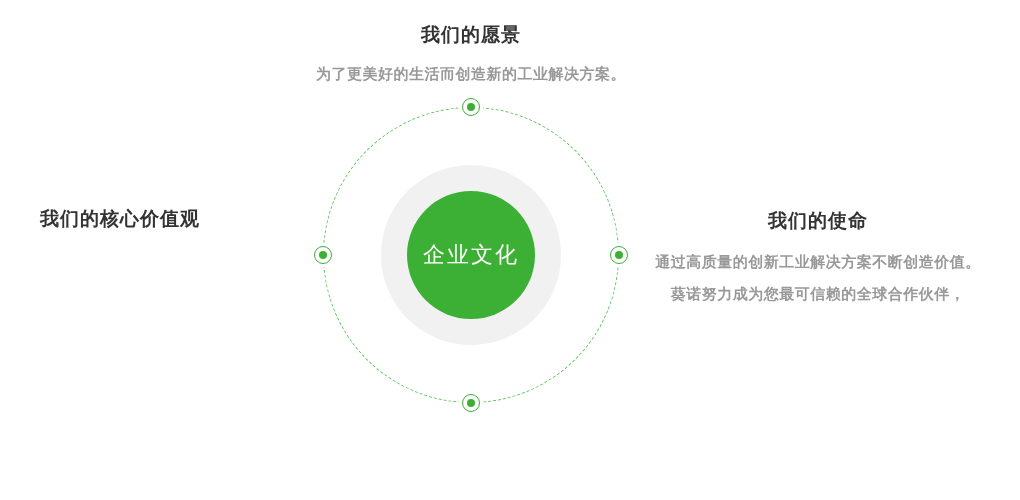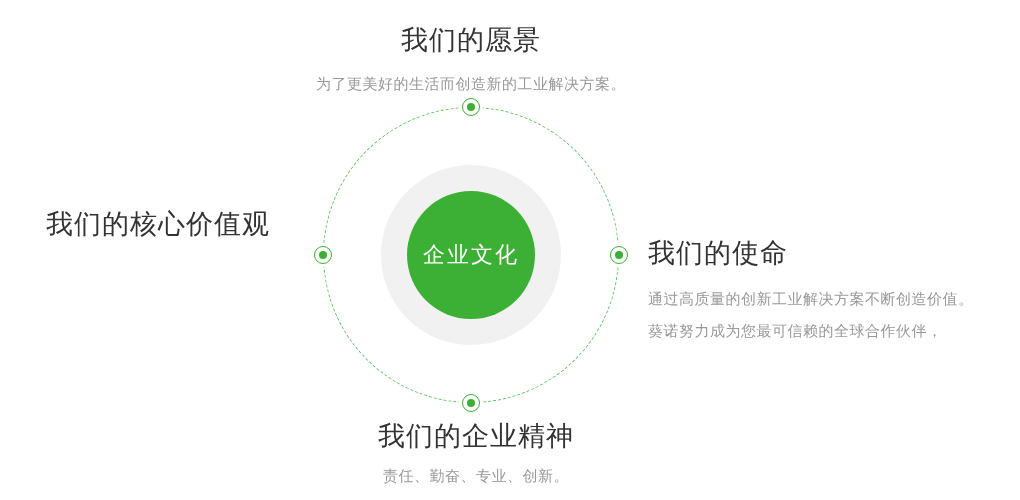--- a/index.html
+++ b/index.html
@@ -11,62 +11,62 @@
   .canvas {
     position: relative;
     width: 1020px;
     height: 500px;
     background: #ffffff;
     overflow: hidden;
   }
 
   
   .section h2 {
-    font-size: 27px;
-    font-weight: 400;
+    font-size: 19px;
+    font-weight: 700;
     color: var(--title, #333333);
     letter-spacing: 1px;
   }
   .section p {
     font-size: 15px;
     color: var(--subtitle, #999999);
     line-height: 32px;
     letter-spacing: 0.5px;
+    font-weight: bold;
   }
   .sec-top {
     position: absolute;
     left: 171px;
     top: 22px;
     width: 600px;
     text-align: center;
   }
   .sec-top p { margin-top: 10px; }
   .sec-bottom {
     position: absolute;
     left: 176px;
     top: 418px;
     width: 600px;
     text-align: center;
   }
   .sec-bottom p { margin-top: 6px; }
   .sec-left {
     position: absolute;
-    left: 46px;
+    left: 40px;
     top: 206px;
     width: 280px;
     text-align: left;
   }
   .sec-left h2 { margin-bottom: 12px; }
   .sec-right {
     position: absolute;
     left: 648px;
     top: 208px;
     width: 340px;
-    text-align: left;
-    margin-top: 27px;
+    text-align: center;
   }
   .sec-right h2 { margin-bottom: 12px; }
 
   
   .ring {
     position: absolute;
     left: 323px;
     top: 107px;
     width: 296px;
     height: 296px;
@@ -136,24 +136,20 @@
   <div class="section sec-left">
     <h2>我们的核心价值观</h2>
   </div>
 
   <div class="section sec-right">
     <h2>我们的使命</h2>
     <p>通过高质量的创新工业解决方案不断创造价值。</p>
     <p>葵诺努力成为您最可信赖的全球合作伙伴，</p>
   </div>
 
-  <div class="section sec-bottom">
-    <h2>我们的企业精神</h2>
-    <p>责任、勤奋、专业、创新。</p>
-  </div>
 
   <div class="ring"></div>
 
   <div class="node node-top">
     <span class="dot"></span>
   </div>
   <div class="node node-bottom">
     <span class="dot"></span>
   </div>
   <div class="node node-left">

